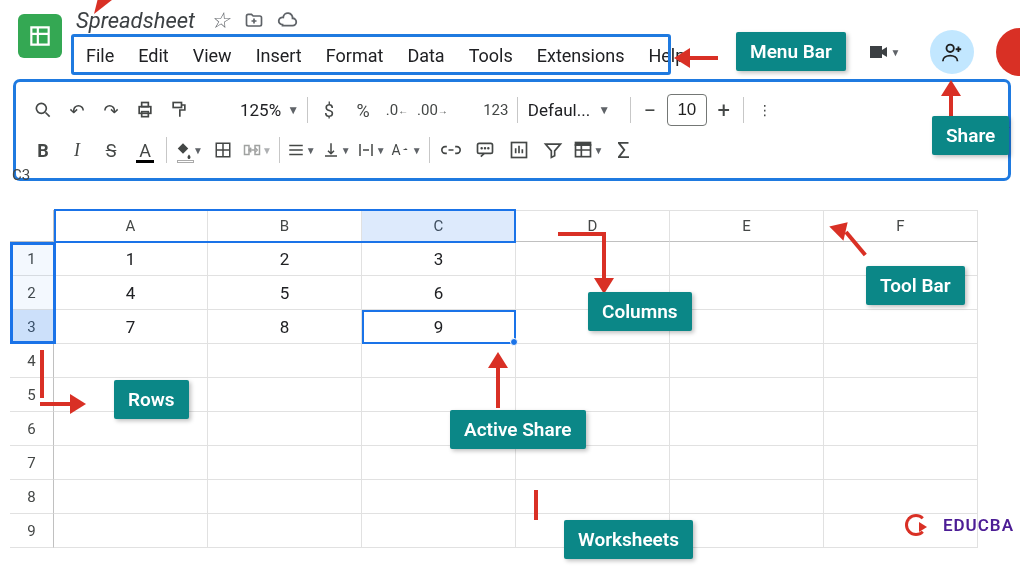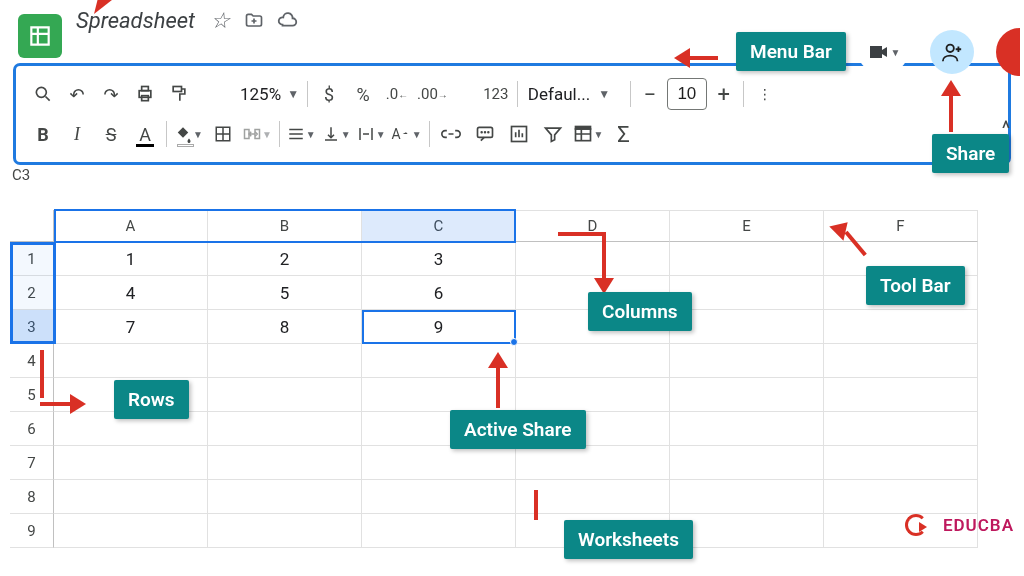--- a/index.html
+++ b/index.html
@@ -321,21 +321,21 @@
   .arrow-head-dl {
     width:0;height:0;
     border-top:18px solid #d93025;
     border-right:14px solid transparent;
     transform: rotate(14deg);
   }
   .watermark {
     position:absolute;
     right:10px; bottom:40px;
     display:flex;align-items:center;gap:16px;
-    color:#be185d;
+    color:#4c1d95;
     font-size:17px;
     font-weight:600;
     letter-spacing:1px;
   }
   .wm-icon {
     width:22px;height:22px;
     border:3px solid #d93025;
     border-right-color:transparent;
     border-radius:50%;
     position:relative;
@@ -368,20 +368,31 @@
             <path d="M3 6a2 2 0 0 1 2-2h4l2 2h8a2 2 0 0 1 2 2v8a2 2 0 0 1-2 2H5a2 2 0 0 1-2-2V6z"></path>
             <path d="M12 9v6m-3-3h6"></path>
           </svg>
       </span>
       <span class="title-icon">
         <svg width="22" height="22" viewBox="0 0 24 24" fill="none" stroke="#5f6368" stroke-width="2">
             <path d="M6 16a4 4 0 1 1 .8-7.9A5 5 0 0 1 17 9a4 4 0 0 1 0 8H6z"></path>
           </svg>
       </span>
     </div>
+    <div class="menu-bar">
+      <div class="menu-item">File</div>
+      <div class="menu-item">Edit</div>
+      <div class="menu-item">View</div>
+      <div class="menu-item">Insert</div>
+      <div class="menu-item">Format</div>
+      <div class="menu-item">Data</div>
+      <div class="menu-item">Tools</div>
+      <div class="menu-item">Extensions</div>
+      <div class="menu-item">Help</div>
+    </div>
   </div>
   <div class="header-right">
     <div class="meet-pill">
       <svg width="24" height="24" viewBox="0 0 24 24" fill="#3c4043">
           <path d="M4 6h12v12H4z"></path>
           <path d="M16 10l5-3v10l-5-3z"></path>
         </svg>
         <span class="caret-tiny">▼</span>
     </div>
     <div class="share-avatar">
@@ -652,21 +663,21 @@
     <div class="arrow-line-h" style="width:28px;"></div>
 </div>
 <div class="callout" style="left:716px;top:32px;">Menu Bar</div>
 
 <div class="arrow" style="left:941px;top:80px;">
     <div class="arrow-head-up"></div>
   </div>
 <div class="arrow" style="left:949px;top:94px;">
     <div class="arrow-line-v" style="height:38px;"></div>
   </div>
-<div class="callout" style="left:912px;top:134px;">Share</div>
+<div class="callout" style="left:912px;top:116px;">Share</div>
 
 <div class="arrow" style="left:832px;top:220px; transform:rotate(45deg);">
     <div class="arrow-head-up"></div>
   </div>
 <div class="arrow" style="left:844px;top:232px;">
     <div class="arrow-line-v" style="height:30px;width:4px;transform:rotate(-40deg);transform-origin:top;"></div>
   </div>
 <div class="callout" style="left:846px;top:266px;">Tool Bar</div>
 
 <div class="arrow" style="left:558px;top:232px;display:flex;align-items:flex-start;">

